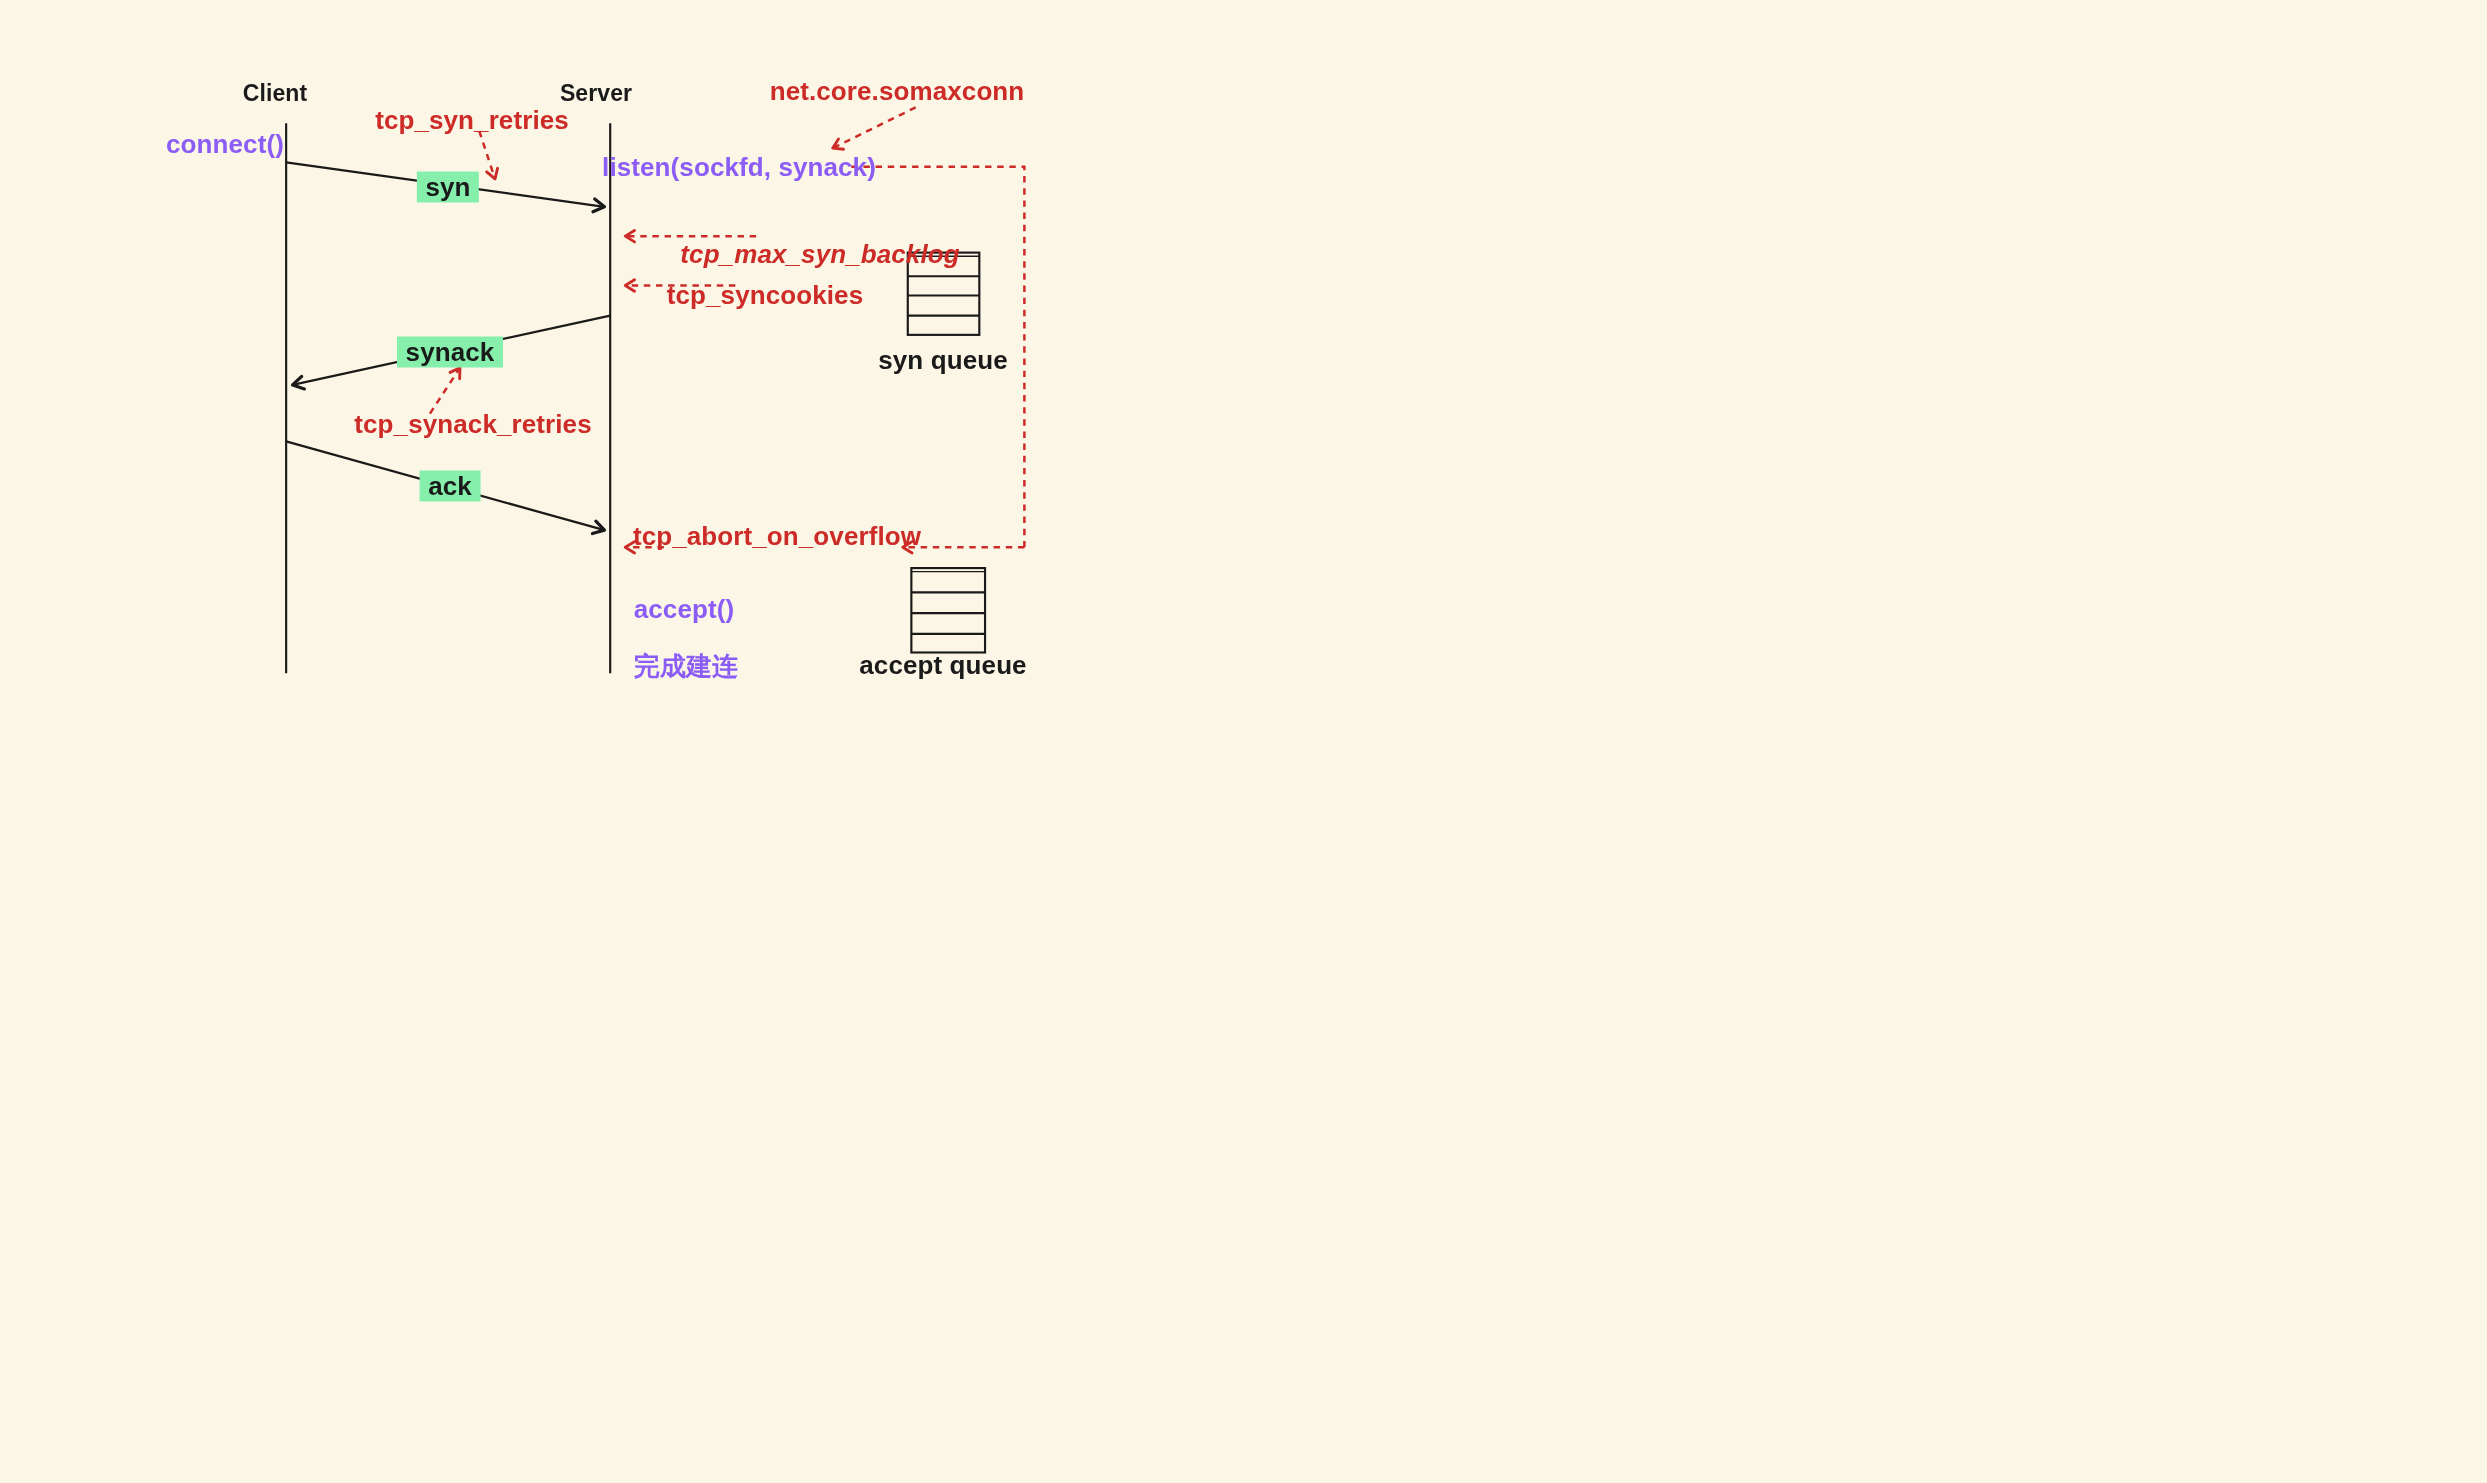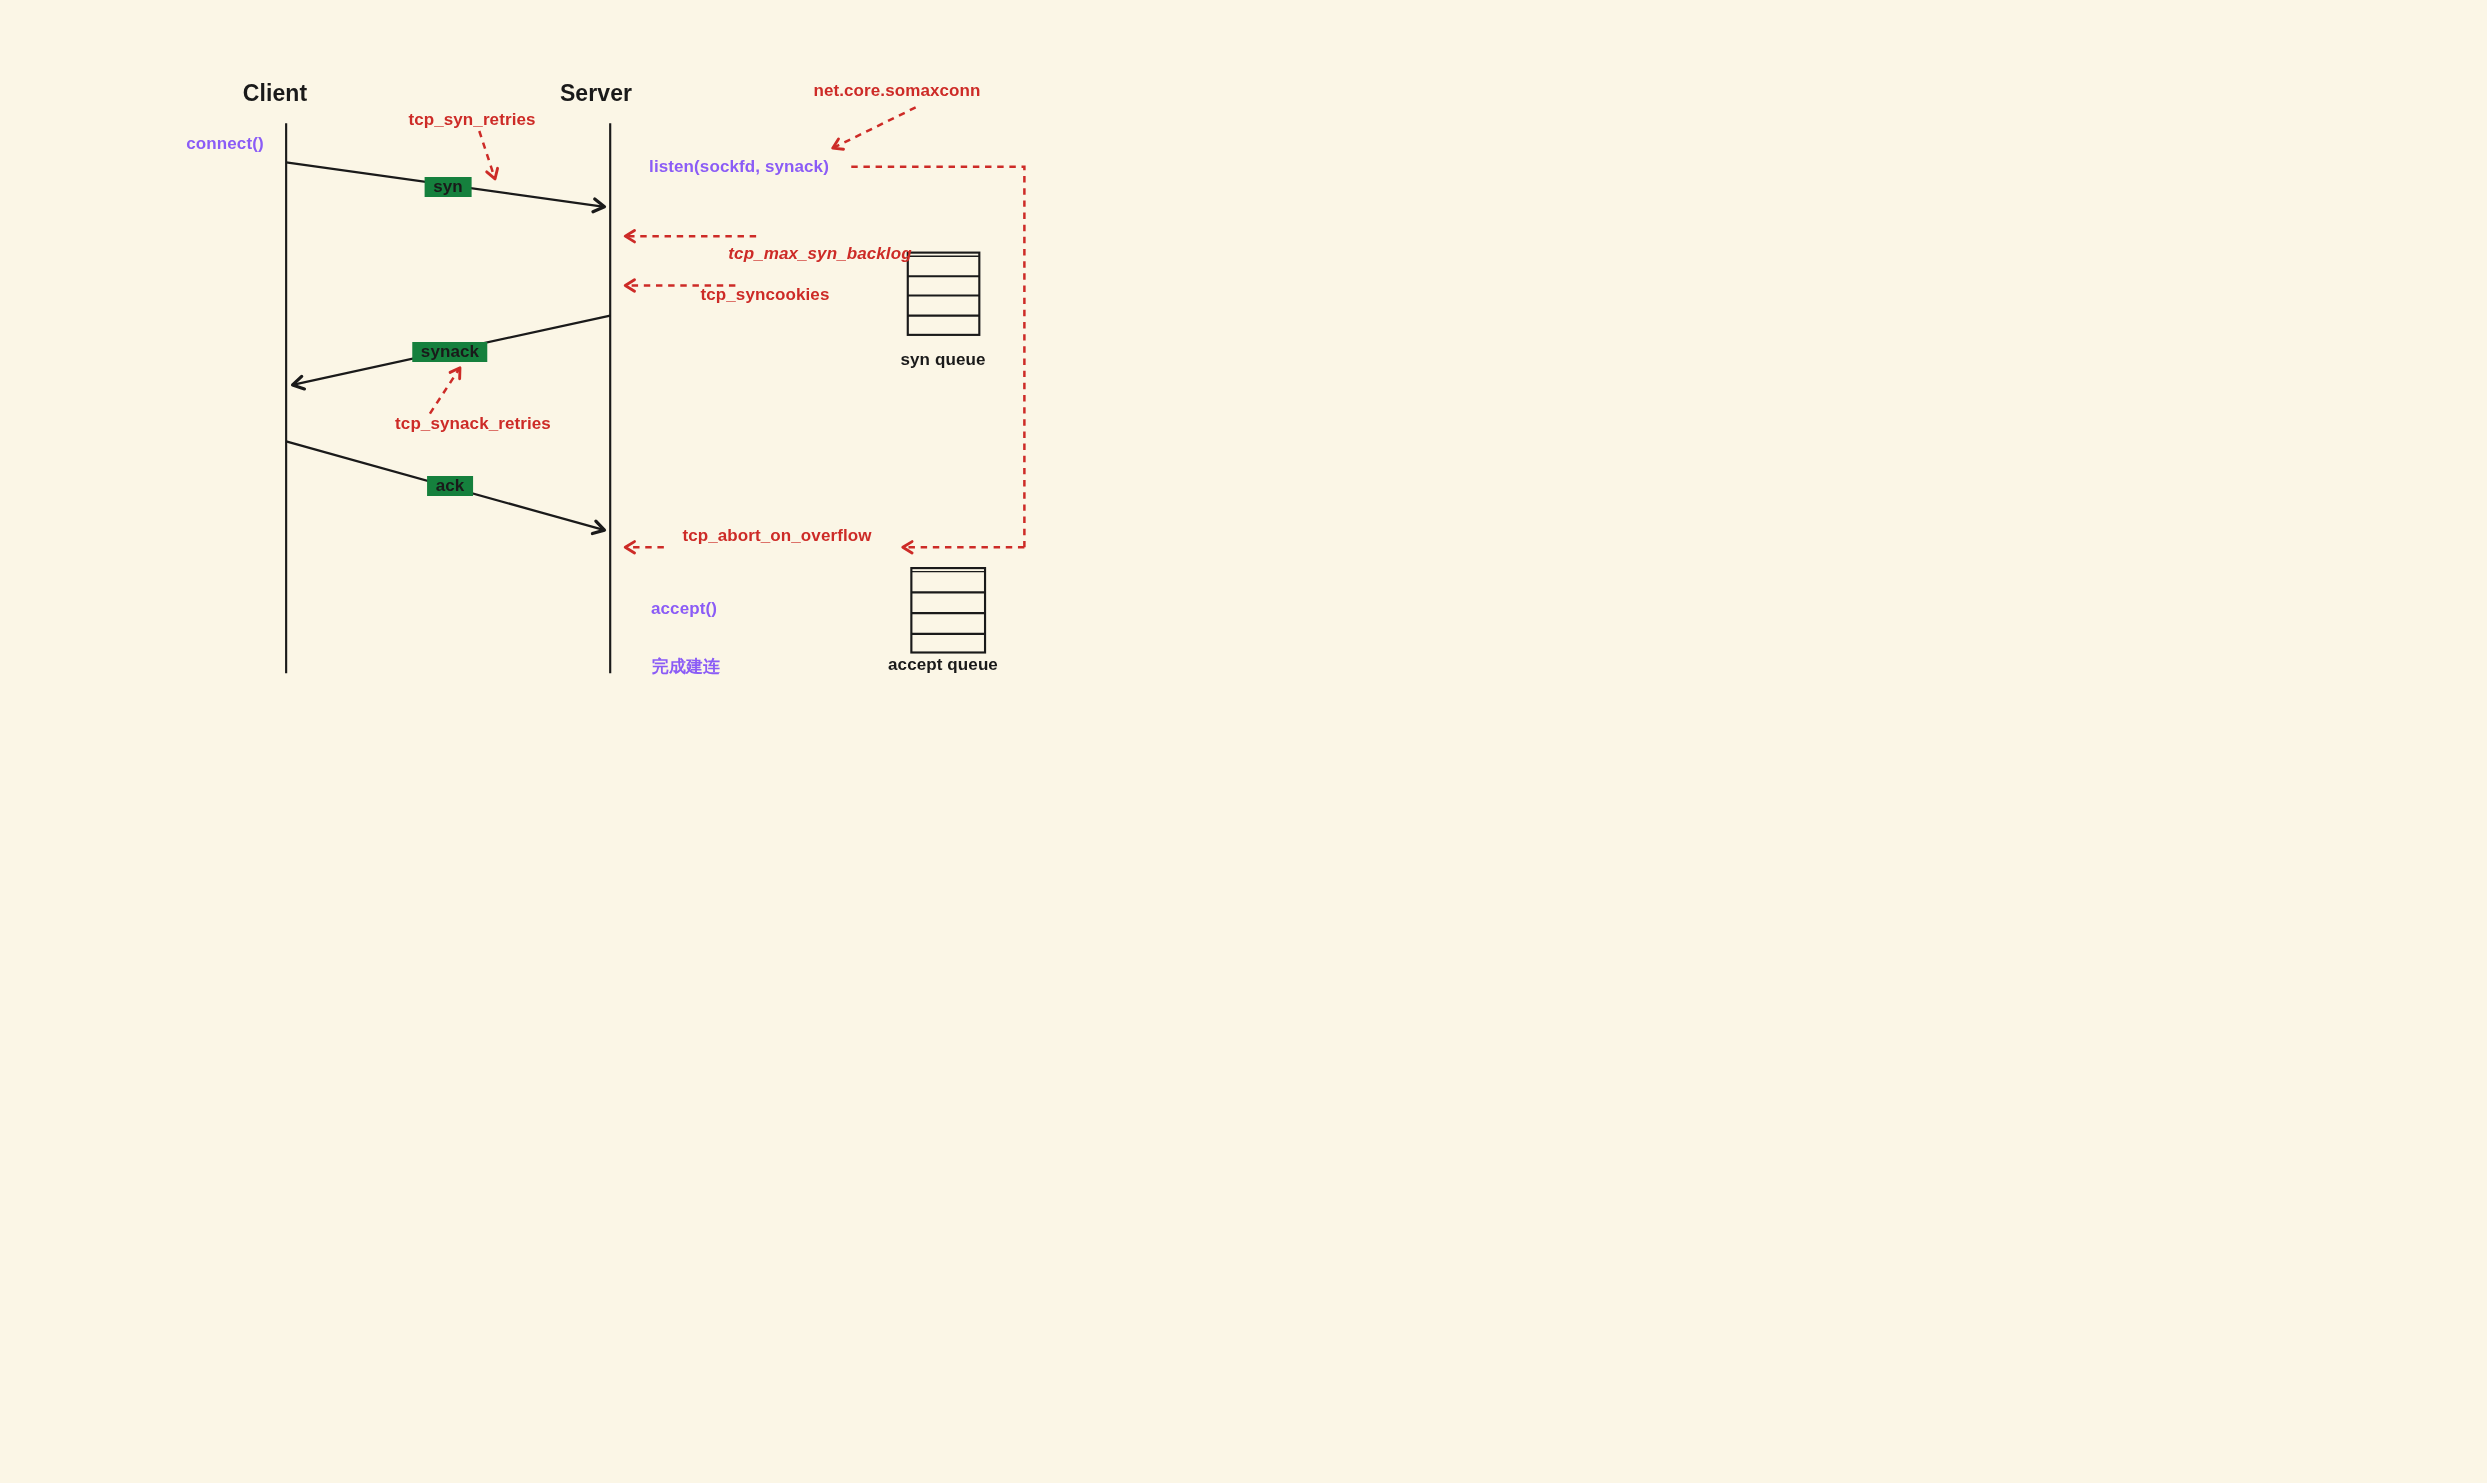--- a/index.html
+++ b/index.html
@@ -9,30 +9,30 @@
     font-family:"Liberation Sans", sans-serif;
     position:relative;
     overflow:hidden;
   }
   #diagram{position:relative;width:1244px;height:742px;}
   svg.layer{position:absolute;left:0;top:0;z-index:1;}
   .label{
     position:absolute;
     transform:translate(-50%,-50%);
     font-weight:700;
-    font-size:17px;
+    font-size:26px;
     white-space:nowrap;
     z-index:2;
     letter-spacing:0.1px;
   }
   .title{font-size:23px;}
   .black{color:#1A1A1A;}
   .red{color:#CD2B27;}
   .blue{color:#8b5cf6;}
-  .on-line{background:#15803d;padding:0 8.6px;}
+  .on-line{background:#86efac;padding:0 8.6px;}
 </style>
 </head>
 <body>
 
 <div id="diagram">
 
   <svg class="layer" width="1244" height="742" viewBox="0 0 1739 1037">
     <defs>
       <marker id="mBlack" markerUnits="userSpaceOnUse" markerWidth="30" markerHeight="30" refX="21" refY="15" orient="auto">
         <path d="M6,6 L21,15 L6,24" fill="none" stroke="#1A1A1A" stroke-width="4.5" stroke-linecap="round" stroke-linejoin="round"></path>

